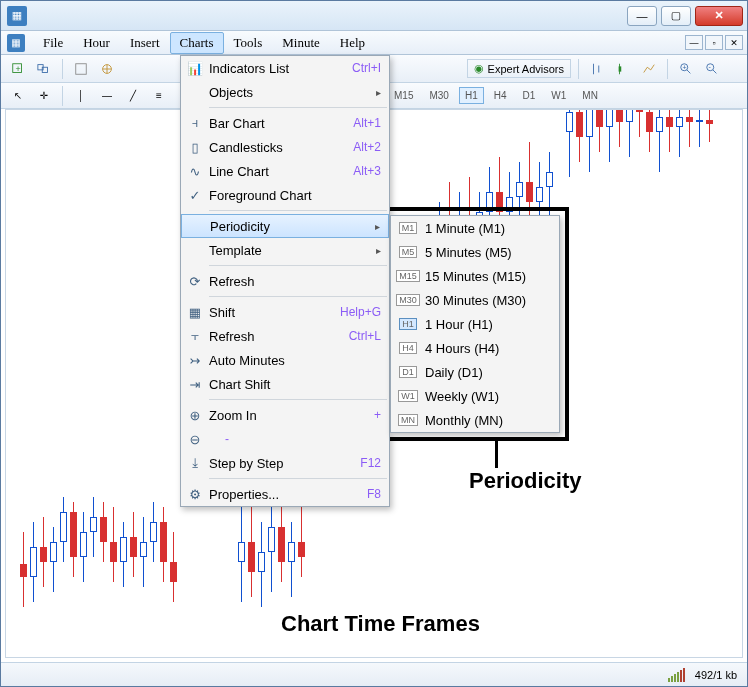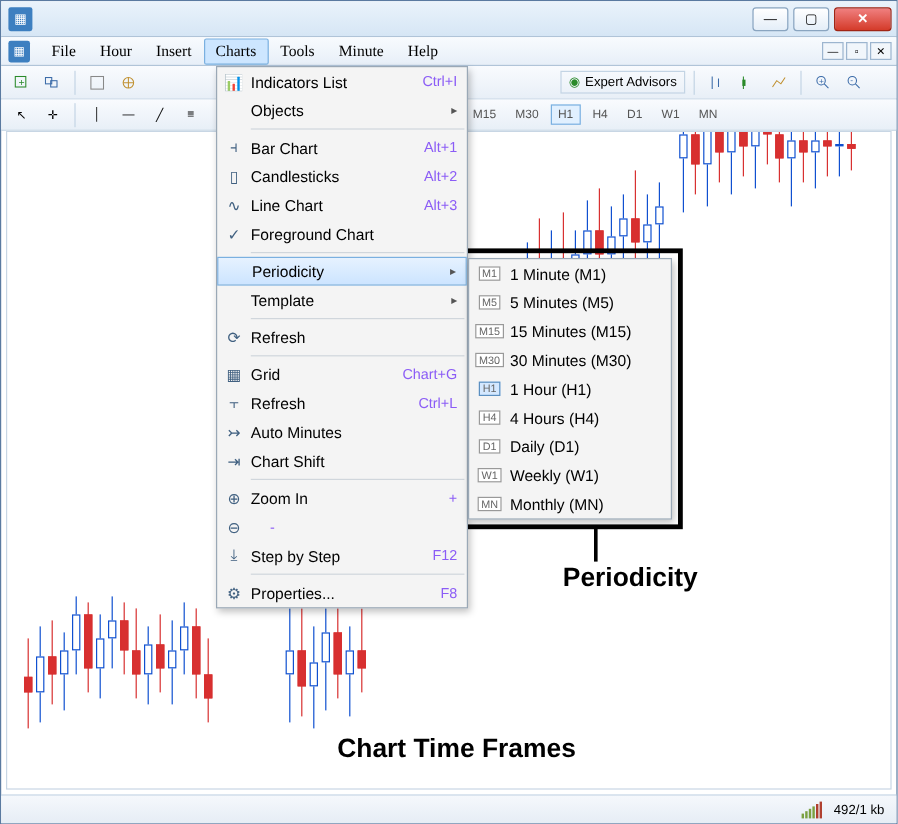--- a/index.html
+++ b/index.html
@@ -430,22 +430,22 @@
         <div class="dd-arrow">▸</div>
       </div>
       <div class="dd-sep"></div>
       <div class="dd-item">
         <div class="dd-icon">⟳</div>
         <div class="dd-label">Refresh</div>
       </div>
       <div class="dd-sep"></div>
       <div class="dd-item">
         <div class="dd-icon">▦</div>
-        <div class="dd-label">Grid</div>
-        <div class="dd-shortcut">Chart+G</div>
+        <div class="dd-label">Shift</div>
+        <div class="dd-shortcut">Help+G</div>
       </div>
       <div class="dd-item">
         <div class="dd-icon">⫟</div>
         <div class="dd-label">Refresh</div>
         <div class="dd-shortcut">Ctrl+L</div>
       </div>
       <div class="dd-item">
         <div class="dd-icon">↣</div>
         <div class="dd-label">Auto Minutes</div>
       </div>

